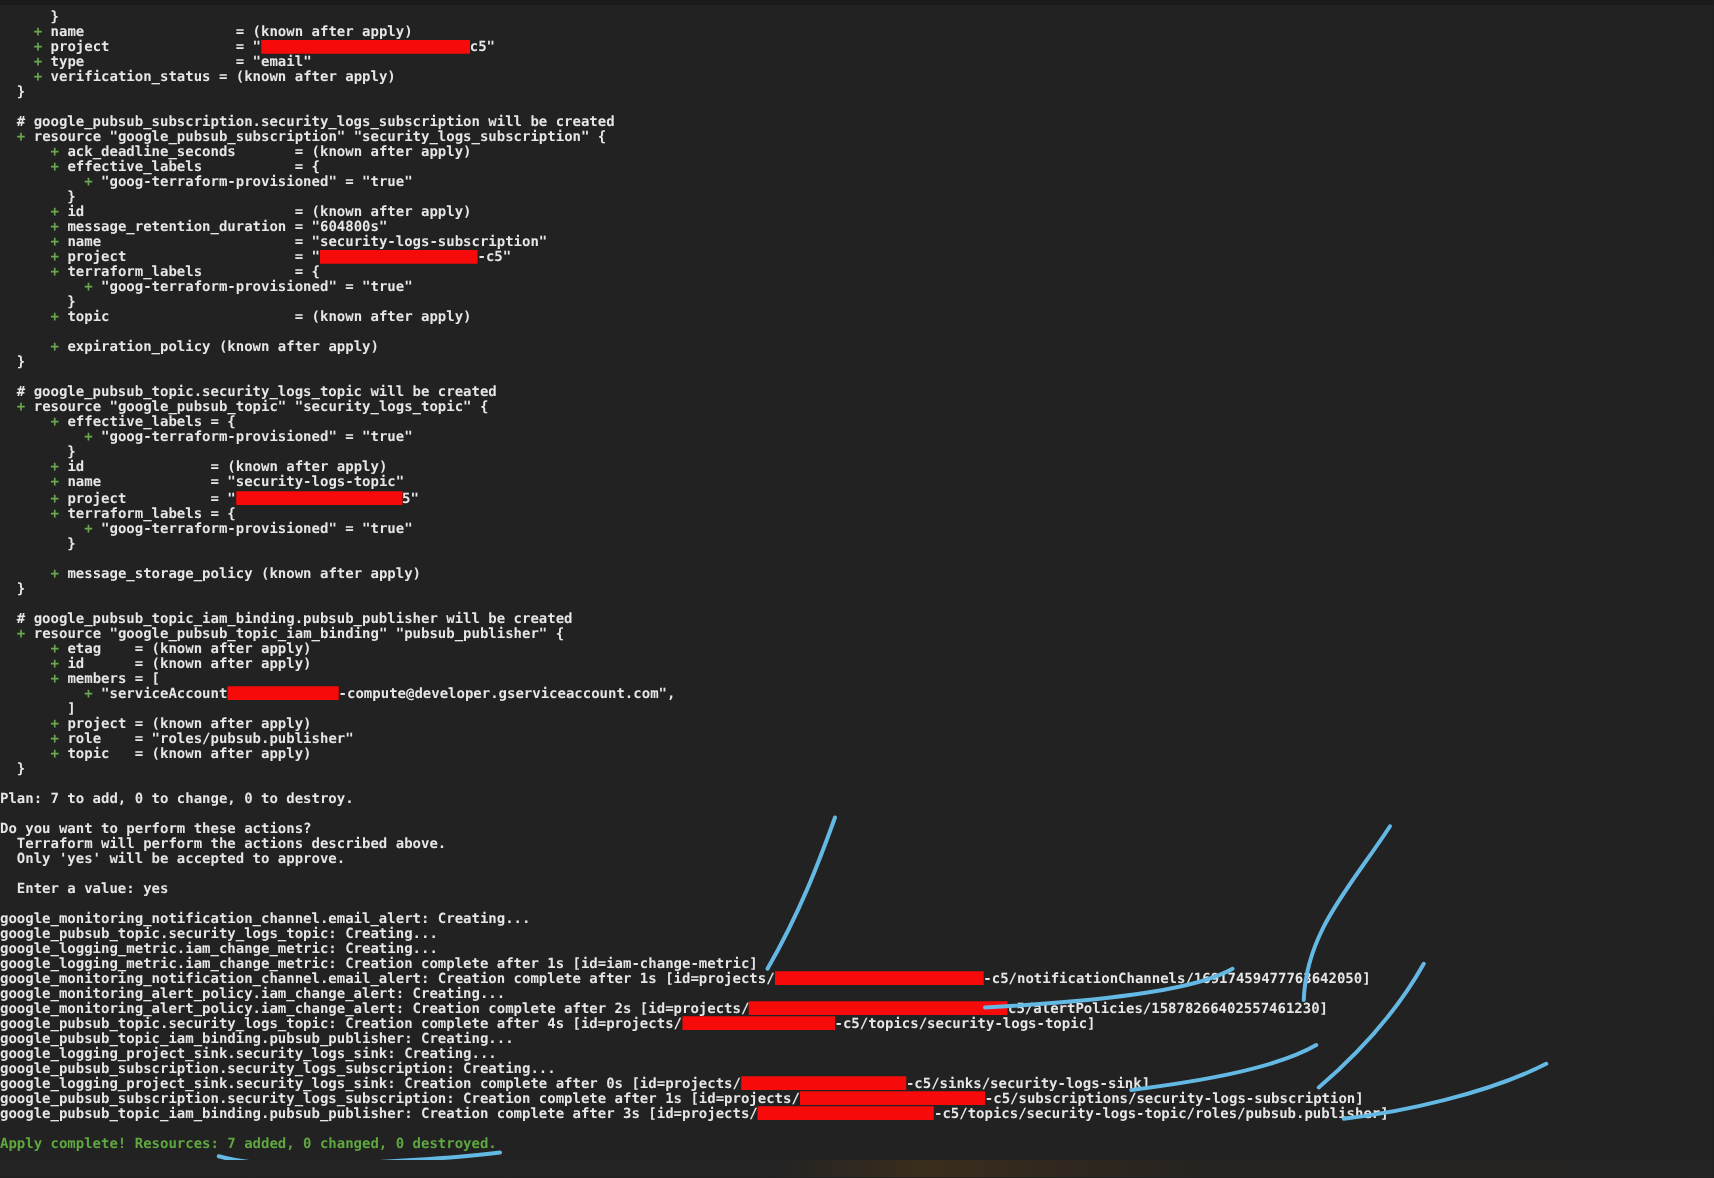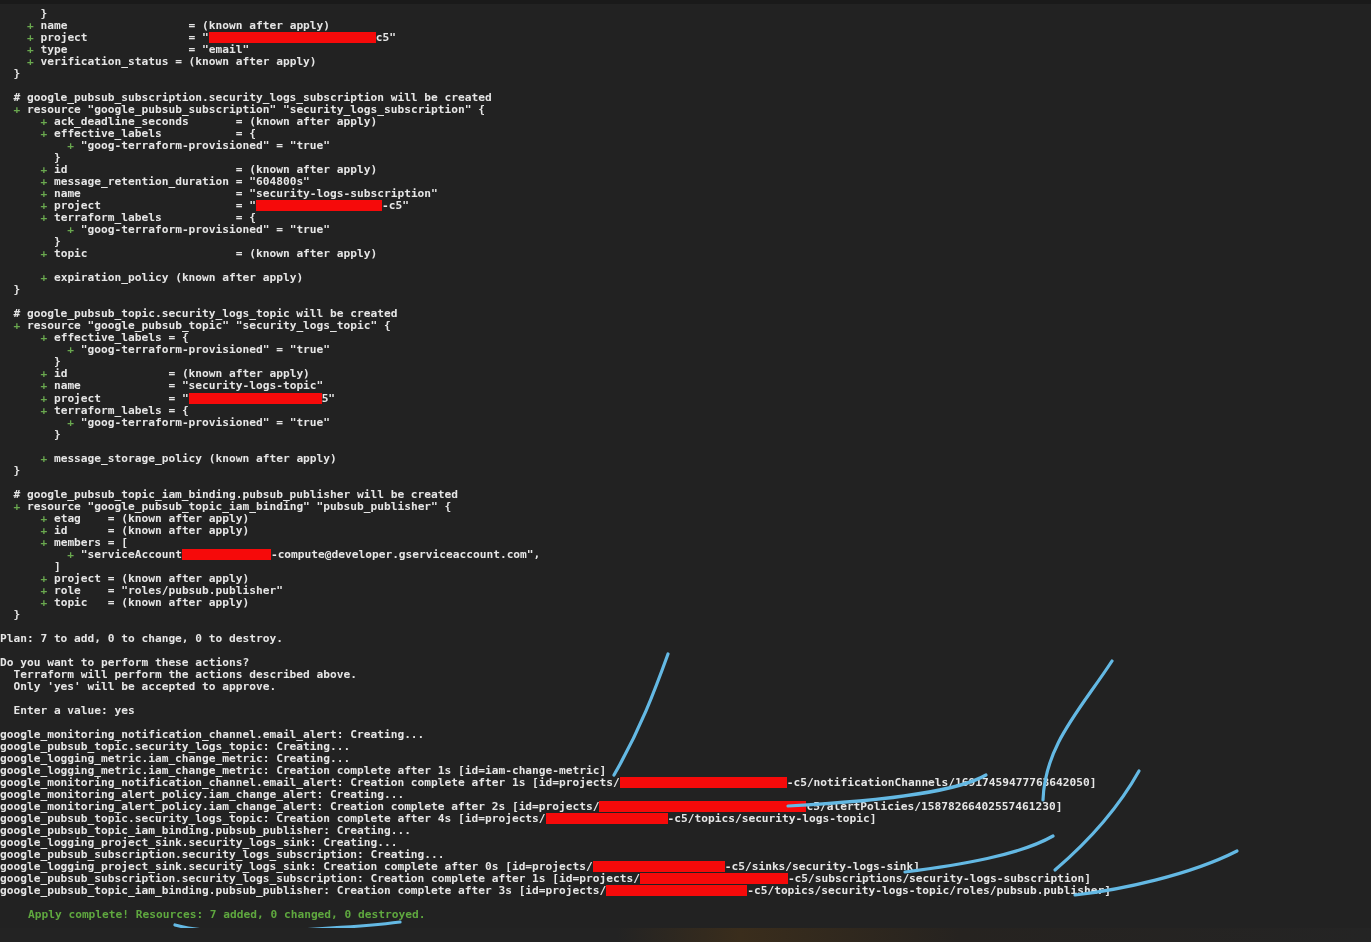--- a/index.html
+++ b/index.html
@@ -40,21 +40,21 @@
     top: 8px;
     width: 100%;
     white-space: pre;
   }
   .ln {
     height: 12.02px;
     white-space: pre;
     position: relative;
   }
   .g  { color: #6aa84f; }
-  .gr { color: #5fa83f; padding-left: 28px; }
+  .gr { color: #5fa83f; }
   .w  { color: #e6e6e6; }
 
   
   .rd {
     display: inline-block;
     background: #f60a0a;
     height: 11px;
     vertical-align: -2px;
     border-radius: 0px;
   }

